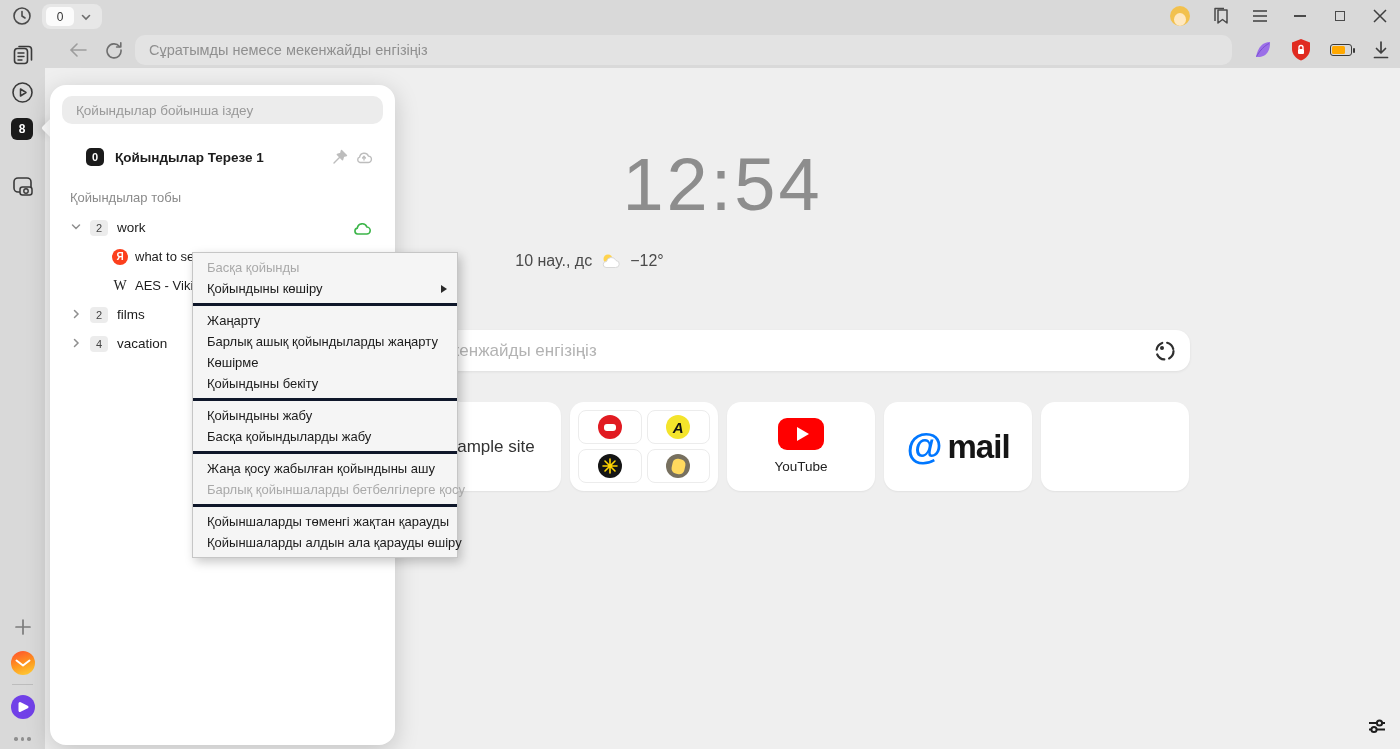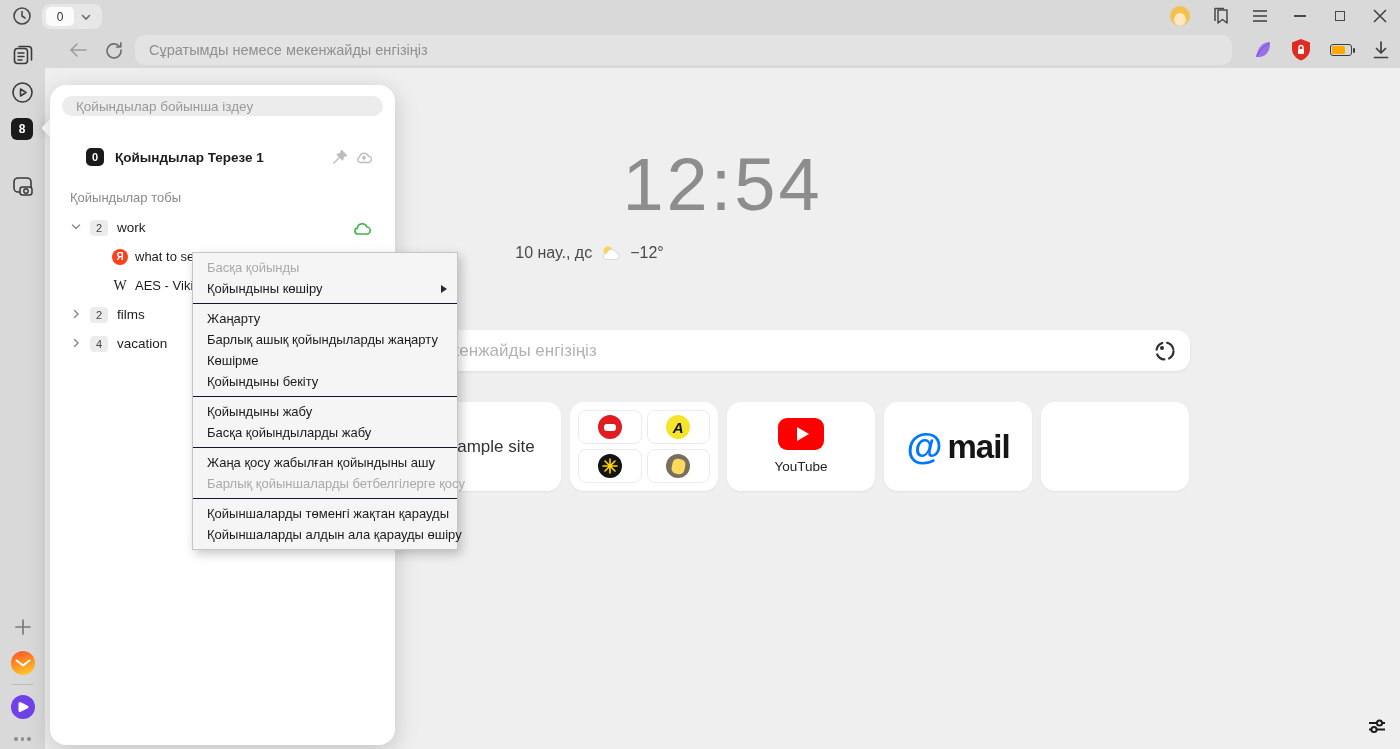--- a/index.html
+++ b/index.html
@@ -42,48 +42,48 @@
   .tab-count { position:absolute; left:11px; top:86px; width:22px; height:22px; background:#1b1b1b; color:#fff; border-radius:6px; font-size:12px; font-weight:bold; display:flex; align-items:center; justify-content:center; cursor:pointer; }
   .sb-divider { position:absolute; left:12px; top:652px; width:21px; height:1px; background:#bdbdbd; }
   .mail-circle { width:24px; height:24px; border-radius:50%; background:linear-gradient(160deg,#ff4d2e 0%,#ff9a1f 55%,#ffd43b 100%); position:relative; }
   .alice-circle { width:24px; height:24px; border-radius:50%; background:#7141e8; display:flex; align-items:center; justify-content:center; }
   .dots { display:flex; gap:3px; }
   .dots i { width:3.5px; height:3.5px; border-radius:50%; background:#8f8f8f; }
 
   
   .panel { position:absolute; left:50px; top:85px; width:345px; height:660px; background:#fff; border-radius:16px; box-shadow:0 6px 24px rgba(0,0,0,.18); z-index:20; }
   .panel-notch { position:absolute; left:44px; top:121px; width:14px; height:14px; background:#fff; transform:rotate(45deg); border-radius:2px; z-index:19; box-shadow:-3px 3px 8px rgba(0,0,0,.08); }
-  .panel-search { position:absolute; left:12px; top:11px; width:321px; height:20px; background:#ececec; border:none; border-radius:10px; padding:0 14px; font-size:13.5px; color:#333; font-family:"Liberation Sans",sans-serif; }
+  .panel-search { position:absolute; left:12px; top:11px; width:321px; height:28px; background:#ececec; border:none; border-radius:10px; padding:0 14px; font-size:13.5px; color:#333; font-family:"Liberation Sans",sans-serif; }
   .panel-search::placeholder { color:#999; }
   .win-row { position:absolute; left:0; top:57px; width:345px; height:30px; display:flex; align-items:center; padding-left:36px; cursor:pointer; }
   .win-badge { width:18px; height:18px; background:#1b1b1b; color:#fff; border-radius:5px; font-size:11px; font-weight:bold; display:flex; align-items:center; justify-content:center; }
   .win-title { margin-left:11px; font-size:13.5px; font-weight:bold; color:#1c1c1c; }
   .win-row .row-icons { position:absolute; right:22px; display:flex; gap:7px; }
   .groups-header { position:absolute; left:20px; top:105px; font-size:13px; color:#8a8a8a; }
   .g-row { position:absolute; left:0; width:345px; height:29px; display:flex; align-items:center; padding-left:20px; cursor:pointer; }
   .g-chevron { width:14px; height:14px; margin-right:6px; }
   .g-count { min-width:18px; height:16px; background:#ececec; border-radius:4px; font-size:11px; color:#444; display:flex; align-items:center; justify-content:center; padding:0 3px; }
   .g-name { margin-left:9px; font-size:13.5px; color:#1c1c1c; }
   .g-cloud { position:absolute; right:23px; }
   .t-row { position:absolute; left:0; width:345px; height:29px; display:flex; align-items:center; padding-left:62px; cursor:pointer; }
   .fav-ya { width:16px; height:16px; border-radius:50%; background:#fc3f1d; color:#fff; font-size:10px; font-weight:bold; display:flex; align-items:center; justify-content:center; }
   .fav-w { width:16px; height:16px; font-family:"Liberation Serif",serif; font-size:14px; color:#222; display:flex; align-items:center; justify-content:center; }
   .t-title { margin-left:7px; font-size:13px; color:#1c1c1c; white-space:nowrap; }
 
   
   .cmenu { position:absolute; left:192px; top:252px; width:266px; background:#f5f5f5; border:1px solid #c6c6c6; box-shadow:3px 4px 10px rgba(0,0,0,.22); z-index:40; }
-  .cmenu .group { padding:4px 0; border-top:1px solid #0f172a; }
+  .cmenu .group { padding:4px 0; border-top:3px solid #0f172a; }
   .cmenu .group:first-child { border-top:none; }
   .cmenu .mi { position:relative; height:21px; line-height:21px; padding:0 14px; font-size:13px; color:#1b1b1b; cursor:pointer; white-space:nowrap; }
   .cmenu .mi.disabled { color:#a9a9a9; cursor:default; }
   .cmenu .mi .sub-arrow { position:absolute; right:10px; top:6.5px; width:0; height:0; border-left:6px solid #2a2a2a; border-top:4px solid transparent; border-bottom:4px solid transparent; }
 
   
   .clock { position:absolute; left:0; top:74px; width:1355px; text-align:center; font-size:74px; font-weight:100; color:#8d8d8d; letter-spacing:3px; }
-  .weather { position:absolute; left:0; top:176px; width:1089px; display:flex; align-items:center; justify-content:center; gap:8px; font-size:16px; color:#4a4a4a; }
+  .weather { position:absolute; left:0; top:184px; width:1089px; display:flex; align-items:center; justify-content:center; gap:8px; font-size:16px; color:#4a4a4a; }
   .main-search { position:absolute; left:205px; top:262px; width:940px; height:41px; background:#fff; border-radius:14px; box-shadow:0 1px 3px rgba(0,0,0,.07); }
   .main-search input { width:100%; height:100%; border:none; background:transparent; border-radius:14px; padding:0 52px 0 20px; font-size:17px; color:#333; font-family:"Liberation Sans",sans-serif; }
   .main-search input::placeholder { color:#b3b3b3; }
   .cam-btn { position:absolute; right:12px; top:8px; width:26px; height:26px; }
   .tiles { position:absolute; left:368px; top:334px; display:flex; gap:9px; }
   .tile { width:148px; height:89px; background:#fff; border-radius:14px; box-shadow:0 1px 2px rgba(0,0,0,.06); position:relative; cursor:pointer; }
   .tile-example { display:flex; align-items:center; justify-content:center; font-size:17px; color:#333; }
   .tile-folder { padding:8px; display:grid; grid-template-columns:1fr 1fr; gap:5px; }
   .mini { background:#fff; border:1px solid #ececec; border-radius:8px; display:flex; align-items:center; justify-content:center; }
   .mc { width:24px; height:24px; border-radius:50%; display:flex; align-items:center; justify-content:center; }

